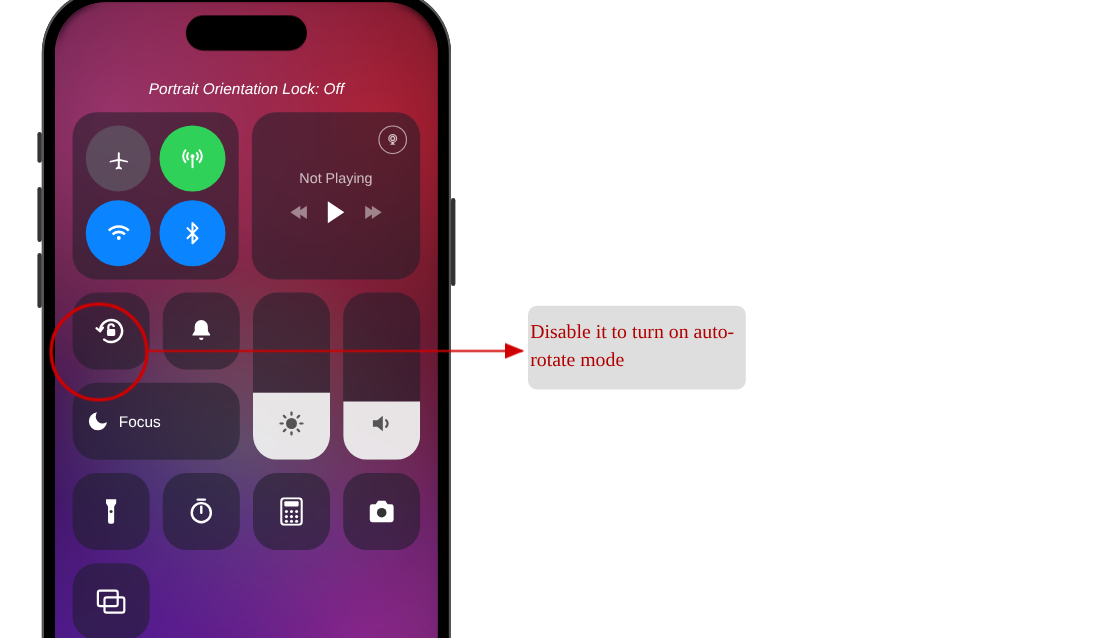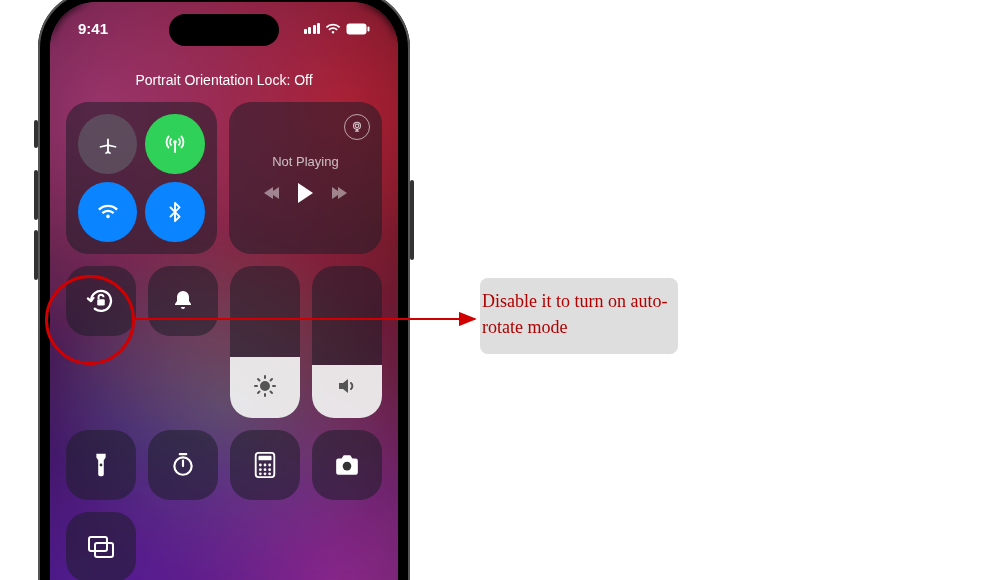--- a/index.html
+++ b/index.html
@@ -82,20 +82,21 @@
     top:60px; left:0; right:0; bottom:0;
     padding: 10px 16px 0;
     z-index:30;
   }
   .cc-status {
     text-align:center;
     color:#fff;
     font-size:14px;
     margin-bottom:14px;
     font-weight:400;
+    font-style:italic;
   }
 
   .row { display:flex; gap:12px; margin-bottom:12px; }
 
   .tile {
     background: rgba(30,30,40,0.55);
     border-radius:22px;
     position:relative;
   }
   .tile.lg { width:168px; height:152px; }
@@ -196,38 +197,20 @@
 <div class="phone">
   <div class="phone-side-btn sb1"></div>
   <div class="phone-side-btn sb2"></div>
   <div class="phone-side-btn sb3"></div>
   <div class="phone-side-btn sb4"></div>
 
   <div class="screen">
     <div class="blur-layer"></div>
     <div class="notch"></div>
 
-    <div class="status-bar">
-      <span>9:41</span>
-      <div class="status-right">
-        <div class="signal-bars">
-          <span></span>
-            <span></span>
-            <span></span>
-            <span></span>
-        </div>
-        <svg width="16" height="12" viewBox="0 0 16 12" fill="#fff">
-          <path d="M8 10.5a1.3 1.3 0 100-2.6 1.3 1.3 0 000 2.6zM3.3 6.2a6.7 6.7 0 019.4 0l-1.2 1.2a5 5 0 00-7 0L3.3 6.2zM.8 3.7a10.2 10.2 0 0114.4 0L14 4.9a8.5 8.5 0 00-12 0L.8 3.7z"></path>
-        </svg>
-        <svg width="24" height="12" viewBox="0 0 24 12">
-          <rect x="0.5" y="0.5" width="20" height="11" rx="3" fill="#fff"></rect>
-          <rect x="21.5" y="3.5" width="2" height="5" rx="1" fill="#fff"></rect>
-        </svg>
-      </div>
-    </div>
 
     <div class="cc">
       <div class="cc-status">Portrait Orientation Lock: Off</div>
 
       <div class="row">
         <div class="tile lg">
           <div class="conn-grid">
             <div class="conn-btn bg-dim">
               <svg class="icon" width="22" height="22" viewBox="0 0 24 24" fill="#fff">
                   <path d="M21 14.5l-8-2V7a1 1 0 10-2 0v5.5l-8 2V16l8-1.5V20l-2 1.5V23l3-.8 3 .8v-1.5L13 20v-5.5l8 1.5v-1.5z"></path>
@@ -287,20 +270,26 @@
                 <path d="M4 12 L1.5 10 M4 12 L6 9.5" stroke-linecap="round"></path>
                 <rect x="9" y="10.5" width="6" height="5" rx="1" fill="#fff" stroke="none"></rect>
                 <path d="M10 10.5 V9 a2 2 0 0 1 4 0" stroke-width="1.6"></path>
               </svg>
             </div>
             <div class="tile sm">
               <svg class="icon" width="24" height="24" viewBox="0 0 24 24" fill="#fff">
                   <path d="M12 2a6 6 0 00-6 6v4l-2 3v1h16v-1l-2-3V8a6 6 0 00-6-6zM10 18a2 2 0 004 0h-4z"></path>
                 </svg>
             </div>
+          </div>
+          <div class="tile wide">
+            <svg class="icon" width="22" height="22" viewBox="0 0 24 24" fill="#fff">
+                <path d="M21 12.8A9 9 0 1111.2 3a7 7 0 009.8 9.8z"></path>
+              </svg>
+            <span style="color:#fff;font-size:14px;">Focus</span>
           </div>
         </div>
 
         <div class="slider-tile">
           <div class="slider-fill" style="height:40%;"></div>
           <div class="slider-icon">
             <svg width="24" height="24" viewBox="0 0 24 24" fill="none" stroke="#555" stroke-width="2">
                 <circle cx="12" cy="12" r="4" fill="#555"></circle>
                 <g stroke-linecap="round">
                   <line x1="12" y1="2" x2="12" y2="4"></line>

